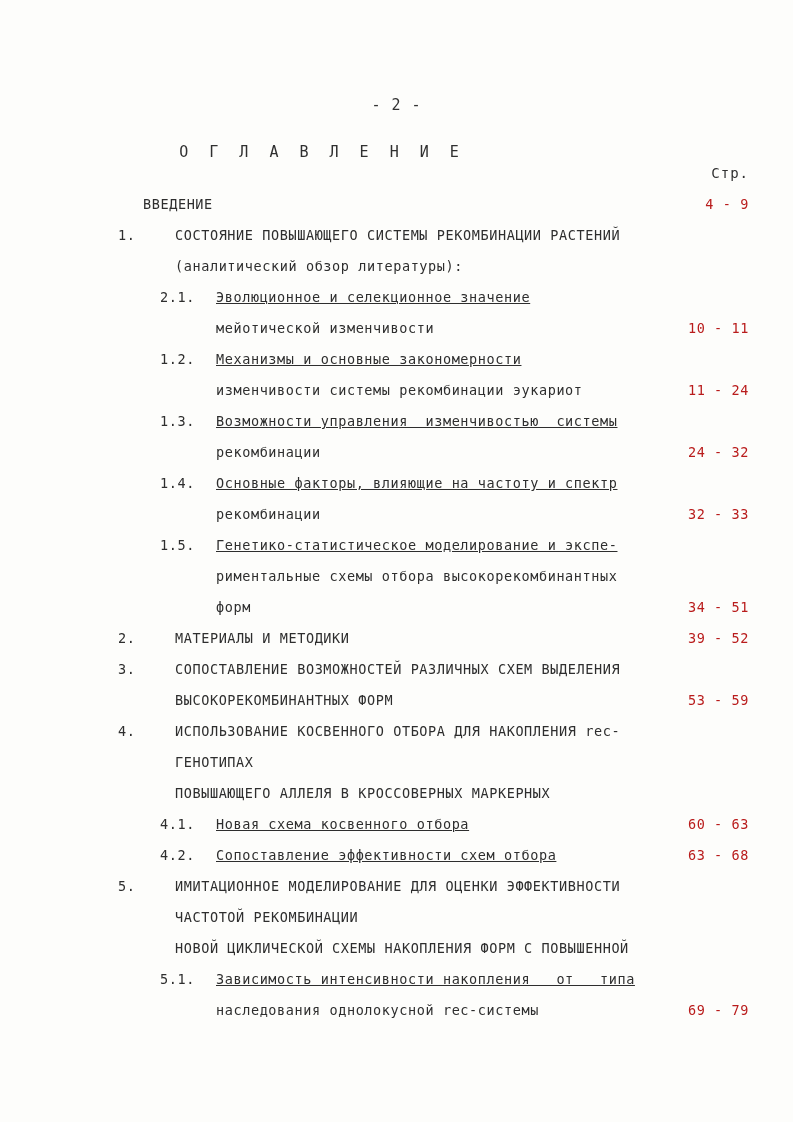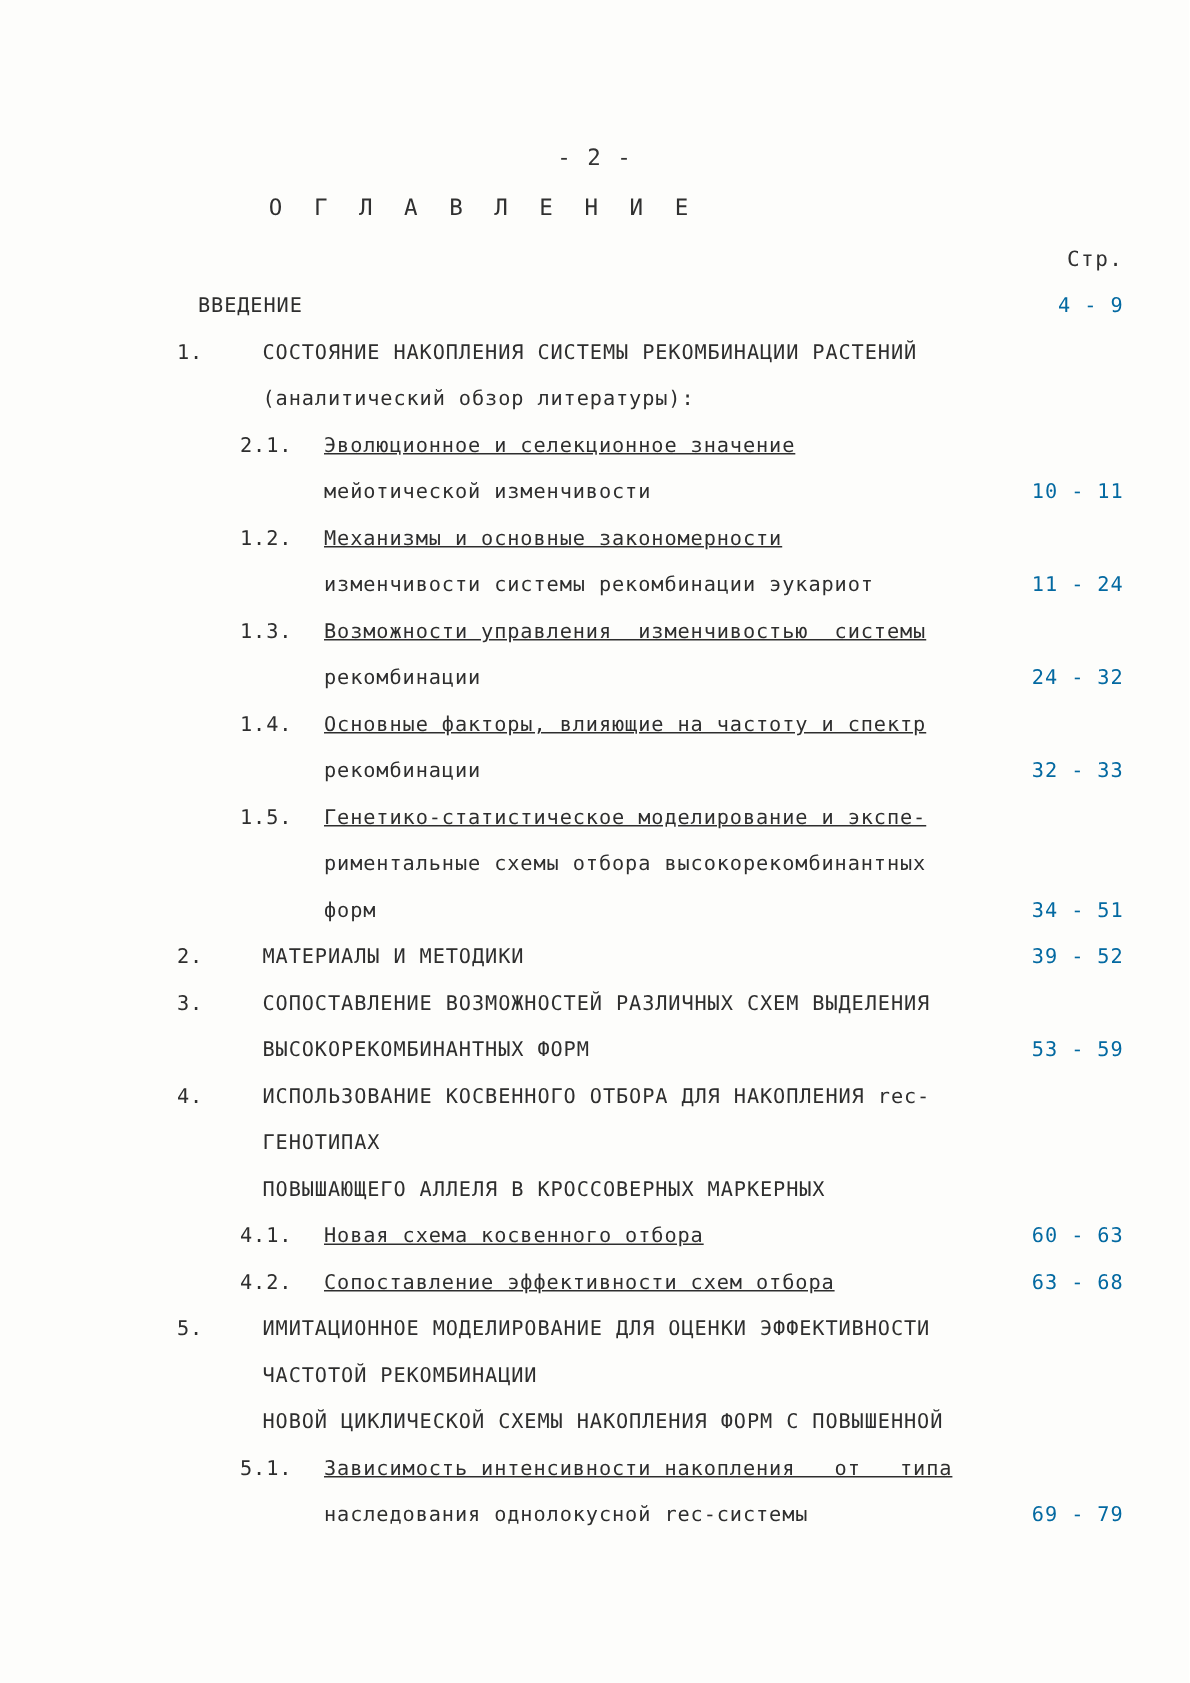--- a/index.html
+++ b/index.html
@@ -21,21 +21,21 @@
     top: 96px;
     left: 0;
     width: 793px;
     text-align: center;
     font-size: 15px;
     letter-spacing: 1px;
     color: #333;
   }
   .doc-title {
     position: absolute;
-    top: 129px;
+    top: 143px;
     left: 0;
     width: 644px;
     text-align: center;
     font-size: 15px;
     letter-spacing: 6px;
     color: #303030;
   }
   .pages-header {
     position: absolute;
     top: 165px;
@@ -64,31 +64,31 @@
   }
   .text {
     position: absolute;
     top: 0;
     font-size: 13.5px;
     letter-spacing: 0.6px;
     color: #2e2e2e;
     white-space: pre;
   }
   .text.lvl0 { left: 175px; }
-  .text.lvl1 { left: 132px; }
+  .text.lvl1 { left: 143px; }
   .text.lvl2 { left: 216px; text-decoration: underline; }
   .text.cont1 { left: 175px; }
   .text.cont2 { left: 216px; }
   .pages {
     position: absolute;
     top: 0;
     right: 44px;
     font-size: 13.5px;
     letter-spacing: 0.6px;
-    color: #0369a1;
+    color: #b91c1c;
     white-space: pre;
     text-align: right;
   }
   .line {
     position: relative;
     height: 31px;
   }
 </style>
 </head>
 <body>
@@ -101,21 +101,21 @@
 
   <div class="pages-header">Стр.</div>
 
   <div class="toc" id="toc">
       <div class="line">
         <span class="text lvl1">ВВЕДЕНИЕ</span>
         <span class="pages">4 - 9</span>
       </div>
       <div class="line">
         <span class="num">1.</span>
-        <span class="text lvl0">СОСТОЯНИЕ НАКОПЛЕНИЯ СИСТЕМЫ РЕКОМБИНАЦИИ РАСТЕНИЙ</span>
+        <span class="text lvl0">СОСТОЯНИЕ ПОВЫШАЮЩЕГО СИСТЕМЫ РЕКОМБИНАЦИИ РАСТЕНИЙ</span>
       </div>
       <div class="line">
         <span class="text cont1">(аналитический обзор литературы):</span>
       </div>
       <div class="line">
         <span class="num sub">2.1.</span>
         <span class="text lvl2">Эволюционное и селекционное значение</span>
       </div>
       <div class="line">
         <span class="text cont2">мейотической изменчивости</span>

